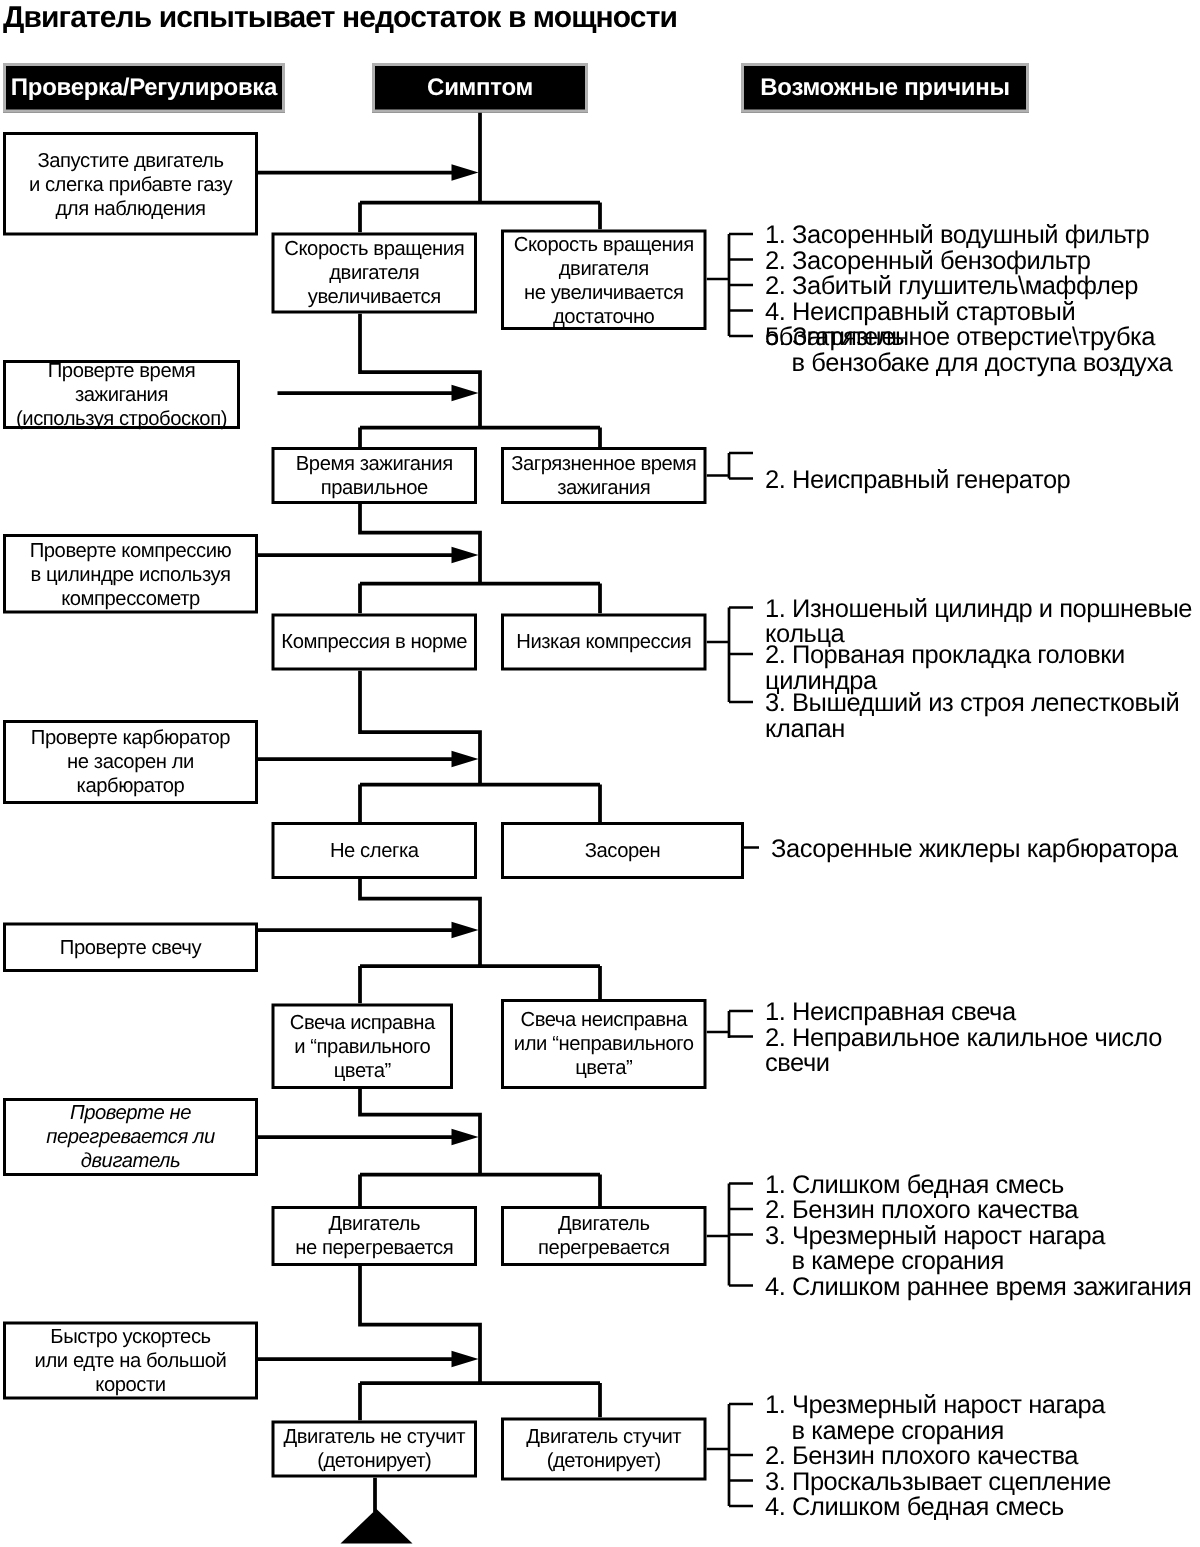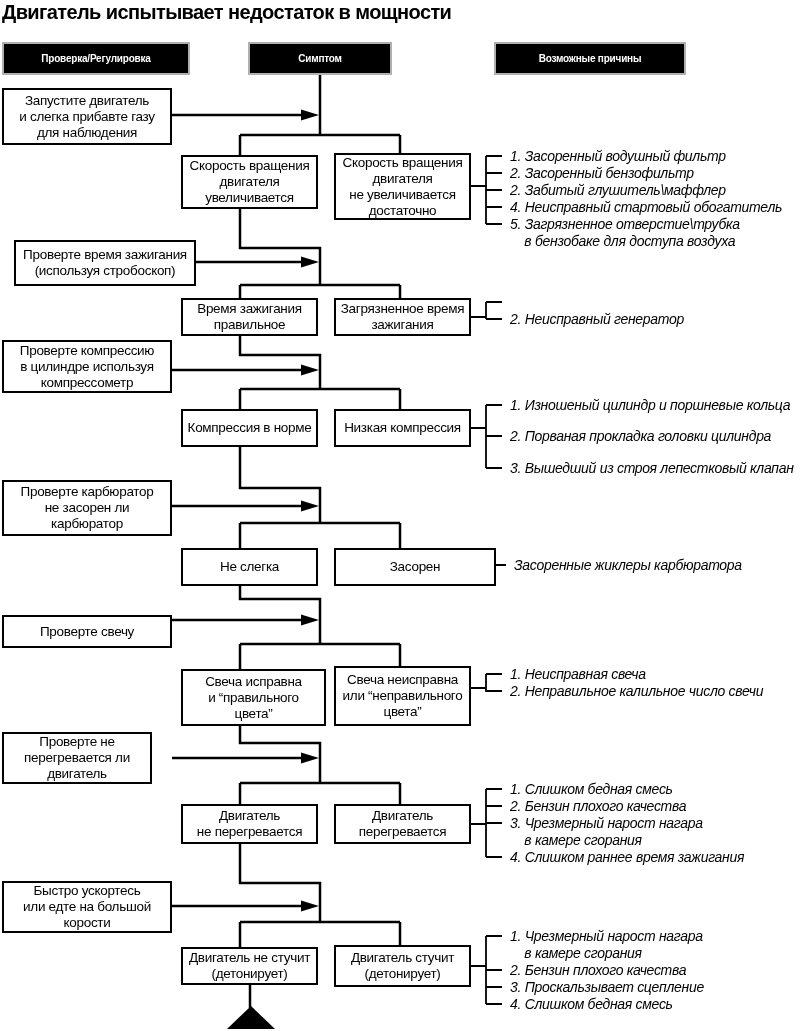--- a/index.html
+++ b/index.html
@@ -22,21 +22,21 @@
   }
   .col-header{
     position:absolute;
     height:33px;
     background:#000;
     color:#fff;
     border:2px solid #b0b0b0;
     display:flex;
     align-items:center;
     justify-content:center;
-    font-size:10px;
+    font-size:16px;
     font-weight:bold;
     letter-spacing:-0.2px;
     box-sizing:border-box;
   }
   .svg-layer{position:absolute;left:0;top:0;}
   .fc-box{
     position:absolute;
     border:2px solid #000;
     background:#fff;
     box-sizing:border-box;
@@ -48,24 +48,23 @@
     font-size:13.5px;
     line-height:16px;
     letter-spacing:-0.3px;
     padding:1px;
   }
   .cause{
     position:absolute;
     left:510px;
     width:288px;
     white-space:pre-wrap;
-    font-size:14px;
+    font-size:17px;
     line-height:17px;
     letter-spacing:-0.3px;
-    font-style:italic;
   }
 </style>
 </head>
 <body>
 
 <div class="page">
 
   <svg class="svg-layer" width="800" height="1031" viewBox="0 0 800 1031">
 
     <path fill="none" stroke="#000" stroke-width="2.5" d="
@@ -101,72 +100,72 @@
 
     <path fill="#000" stroke="none" d="M251 1006 L227 1029 L275 1029 Z"></path>
   </svg>
 
   <div class="title">Двигатель испытывает недостаток в мощности</div>
 
   <div class="col-header" style="left:2px;top:42px;width:188px;">Проверка/Регулировка</div>
   <div class="col-header" style="left:248px;top:42px;width:144px;">Симптом</div>
   <div class="col-header" style="left:494px;top:42px;width:192px;">Возможные причины</div>
 
-  <div class="fc-box" style="left:2px;top:88px;width:170px;height:57px;">Запустите двигатель
+  <div class="fc-box" style="left:2px;top:88px;width:170px;height:69px;">Запустите двигатель
 и слегка прибавте газу
 для наблюдения</div>
   <div class="fc-box" style="left:181px;top:155px;width:137px;height:54px;">Скорость вращения
 двигателя
 увеличивается</div>
   <div class="fc-box" style="left:334px;top:153px;width:137px;height:67px;">Скорость вращения
 двигателя
 не увеличивается
 достаточно</div>
   <div class="cause" style="top:148px;">1. Засоренный водушный фильтр</div>
   <div class="cause" style="top:165px;">2. Засоренный бензофильтр</div>
   <div class="cause" style="top:182px;">2. Забитый глушитель\маффлер</div>
   <div class="cause" style="top:199px;">4. Неисправный стартовый обогатитель</div>
   <div class="cause" style="top:216px;">5. Загрязненное отверстие\трубка
     в бензобаке для доступа воздуха</div>
 
-  <div class="fc-box" style="left:14px;top:240px;width:182px;height:46px;">Проверте время зажигания
+  <div class="fc-box" style="left:2px;top:240px;width:158px;height:46px;">Проверте время зажигания
 (используя стробоскоп)</div>
   <div class="fc-box" style="left:181px;top:298px;width:137px;height:38px;">Время зажигания
 правильное</div>
   <div class="fc-box" style="left:334px;top:298px;width:137px;height:38px;">Загрязненное время
 зажигания</div>
   <div class="cause" style="top:311px;">2. Неисправный генератор</div>
 
-  <div class="fc-box" style="left:2px;top:340px;width:170px;height:53px;">Проверте компрессию
+  <div class="fc-box" style="left:2px;top:356px;width:170px;height:53px;">Проверте компрессию
 в цилиндре используя
 компрессометр</div>
   <div class="fc-box" style="left:181px;top:409px;width:137px;height:38px;">Компрессия в норме</div>
   <div class="fc-box" style="left:334px;top:409px;width:137px;height:38px;">Низкая компрессия</div>
   <div class="cause" style="top:397px;">1. Изношеный цилиндр и поршневые кольца</div>
   <div class="cause" style="top:428px;">2. Порваная прокладка головки цилиндра</div>
   <div class="cause" style="top:460px;">3. Вышедший из строя лепестковый клапан</div>
 
   <div class="fc-box" style="left:2px;top:480px;width:170px;height:56px;">Проверте карбюратор
 не засорен ли
 карбюратор</div>
   <div class="fc-box" style="left:181px;top:548px;width:137px;height:38px;">Не слегка</div>
   <div class="fc-box" style="left:334px;top:548px;width:162px;height:38px;">Засорен</div>
   <div class="cause" style="top:557px;left:514px;">Засоренные жиклеры карбюратора</div>
 
   <div class="fc-box" style="left:2px;top:615px;width:170px;height:33px;">Проверте свечу</div>
-  <div class="fc-box" style="left:181px;top:669px;width:145px;height:57px;">Свеча исправна
+  <div class="fc-box" style="left:181px;top:669px;width:121px;height:57px;">Свеча исправна
 и “правильного
 цвета”</div>
   <div class="fc-box" style="left:334px;top:666px;width:137px;height:60px;">Свеча неисправна
 или “неправильного
 цвета”</div>
   <div class="cause" style="top:666px;">1. Неисправная свеча</div>
   <div class="cause" style="top:683px;">2. Неправильное калильное число свечи</div>
 
-  <div class="fc-box" style="left:2px;top:732px;width:150px;height:52px;">Проверте не
+  <div class="fc-box" style="left:2px;top:732px;width:170px;height:52px;font-style:italic;">Проверте не
 перегревается ли
 двигатель</div>
   <div class="fc-box" style="left:181px;top:804px;width:137px;height:40px;">Двигатель
 не перегревается</div>
   <div class="fc-box" style="left:334px;top:804px;width:137px;height:40px;">Двигатель
 перегревается</div>
   <div class="cause" style="top:781px;">1. Слишком бедная смесь</div>
   <div class="cause" style="top:798px;">2. Бензин плохого качества</div>
   <div class="cause" style="top:815px;">3. Чрезмерный нарост нагара
     в камере сгорания</div>

